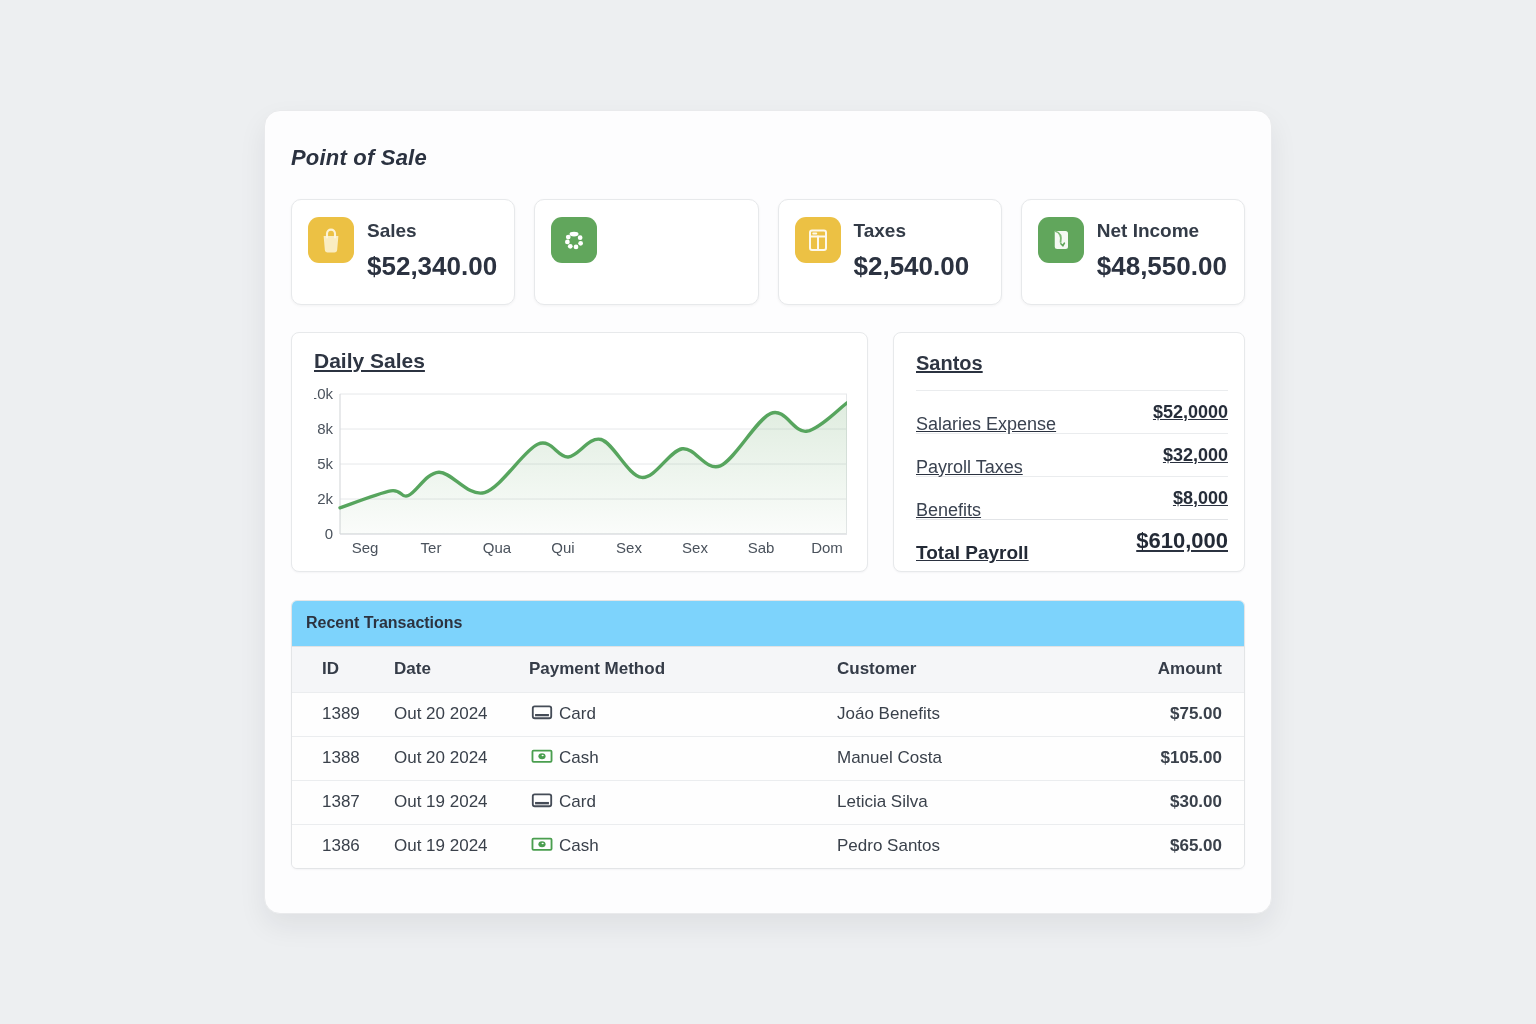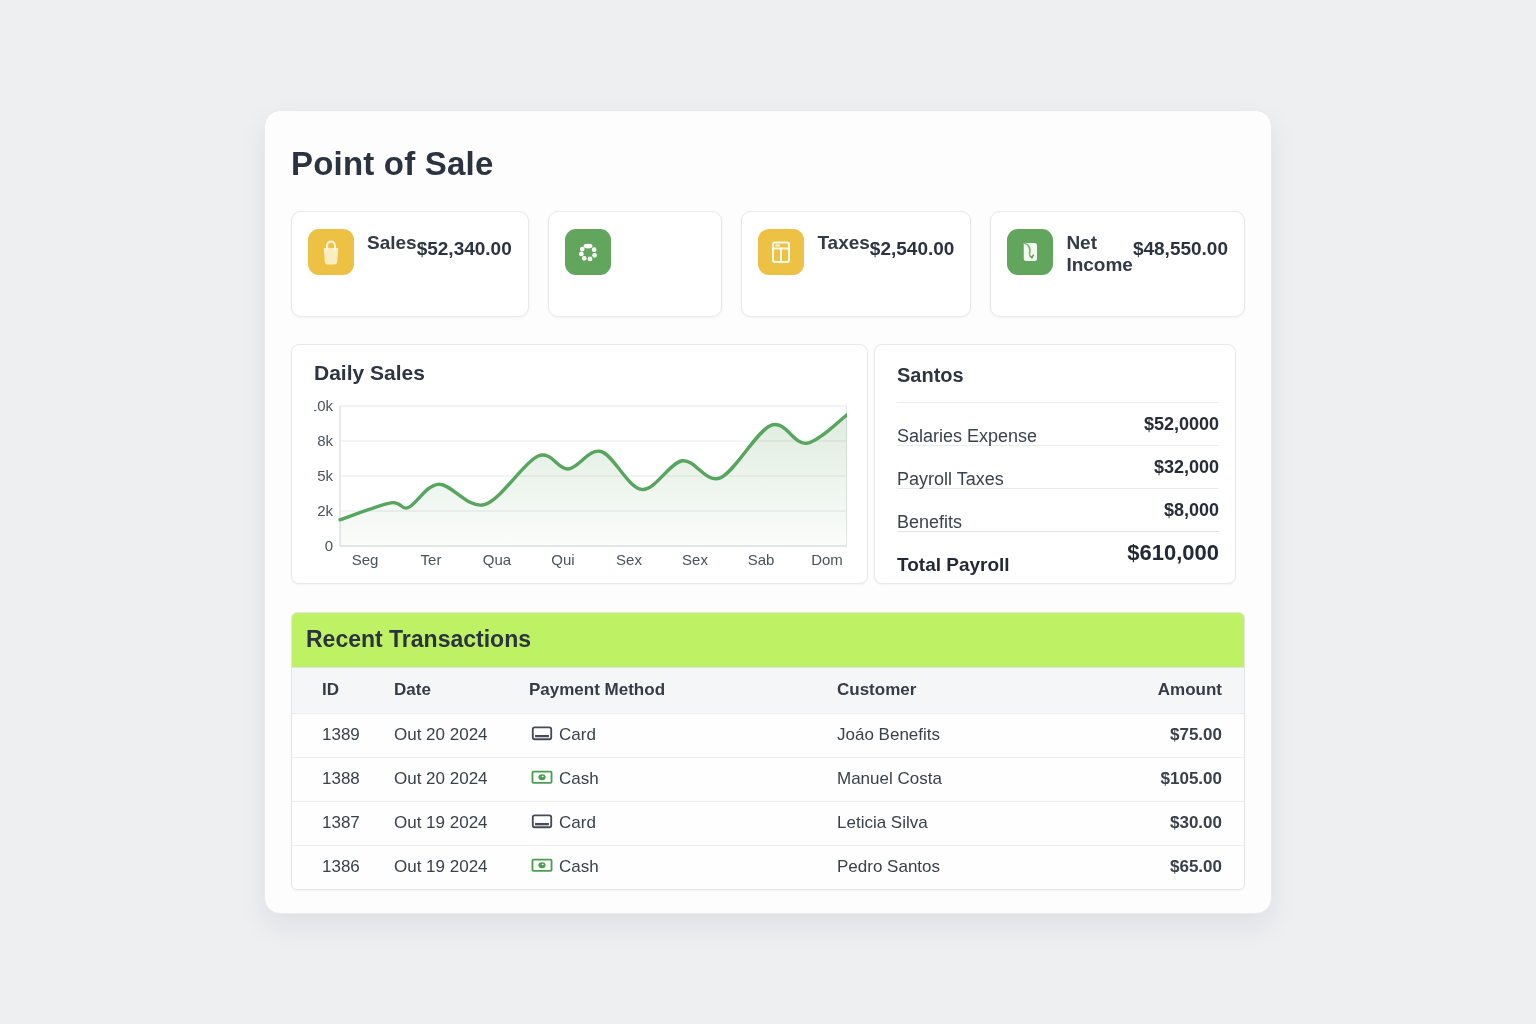--- a/index.html
+++ b/index.html
@@ -9,40 +9,40 @@
     font-family:"Liberation Sans", sans-serif;
     color:#2b3240;
     position:relative;
   }
   .app-card {
     position:absolute; left:264px; top:110px; width:1008px; height:804px;
     background:#fdfdfe; border:1px solid #e9eaec; border-radius:16px;
     box-shadow:0 12px 28px rgba(30,35,45,0.07);
     padding:34px 26px 0 26px;
   }
-  .page-title { font-size:33px; font-weight:700; color:#2b3240; letter-spacing:.2px; }
+  .page-title { font-size:22px; font-weight:700; color:#2b3240; letter-spacing:.2px;font-style:italic; }
 
   
   .stats-row { display:grid; grid-template-columns:repeat(4,1fr); gap:19px; margin-top:28px; }
   .stat-card {
     background:#fff; border:1px solid #e7e9eb; border-radius:10px;
     box-shadow:0 1px 3px rgba(30,35,45,0.05);
     height:106px; padding:17px 16px; display:flex; gap:13px; cursor:default;
   }
   .stat-icon { width:46px; height:46px; border-radius:11px; flex:0 0 46px;
     display:flex; align-items:center; justify-content:center; }
   .stat-icon svg { width:30px; height:30px; }
   .stat-icon.yellow { background:#ecc144; }
   .stat-icon.green  { background:#61a65c; }
-  .stat-text { display:flex; }
+  .stat-text { display:flex; flex-direction:column; }
   .stat-label { font-size:19px; font-weight:700; color:#333b47; margin-top:3px; }
-  .stat-value { font-size:19px; font-weight:700; color:#2b3240; margin-top:9px; white-space:nowrap; }
+  .stat-value { font-size:26px; font-weight:700; color:#2b3240; margin-top:9px; white-space:nowrap; }
 
   
-  .middle-row { display:flex; gap:6px; margin-top:27px; }
+  .middle-row { display:flex; gap:25px; margin-top:27px;text-decoration:underline; }
   .panel {
     background:#fff; border:1px solid #e7e9eb; border-radius:8px;
     box-shadow:0 1px 2px rgba(30,35,45,0.04);
   }
   .chart-panel { width:577px; height:240px; padding:16px 22px 0 22px; }
   .panel-title { font-size:21px; font-weight:700; color:#2e3542; }
   .chart-wrap { margin-top:4px; }
 
   .payroll-panel { width:362px; height:240px; padding:0 16px 0 22px; }
   .payroll-title { font-size:20px; font-weight:700; color:#2e3542; padding:19px 0 15px 0; }
@@ -52,22 +52,22 @@
   }
   .payroll-label { font-size:18px; color:#3a4250;margin-top:24px; }
   .payroll-value { font-size:18px; font-weight:700; color:#262d39; }
   .payroll-row.total { border-top:1px solid #e2e4e7; }
   .payroll-row.total .payroll-label { font-size:19px; font-weight:700; color:#232a36; }
   .payroll-row.total .payroll-value { font-size:22px; font-weight:700; color:#232a36; }
 
   
   .txn-panel { margin-top:28px; border:1px solid #e3e5e7; border-radius:6px; overflow:hidden;
     background:#fefefe; box-shadow:0 1px 2px rgba(30,35,45,0.04); }
-  .txn-title-bar { background:#bef264; border-bottom:1px solid #e0e2e4;
-    padding:13px 22px 14px 14px; font-size:23px; font-weight:700; color:#2c3340; }
+  .txn-title-bar { background:#7dd3fc; border-bottom:1px solid #e0e2e4;
+    padding:13px 22px 14px 14px; font-size:16px; font-weight:700; color:#2c3340; }
   table.txn-table { width:100%; border-collapse:collapse; table-layout:fixed; }
   .txn-table thead tr { background:#f5f6f8; height:45px; }
   .txn-table th { font-size:17px; font-weight:700; color:#353c48; text-align:left; }
   .txn-table th:first-child, .txn-table td:first-child { padding-left:30px; }
   .txn-table th.col-amount, .txn-table td.cell-amount { text-align:right; padding-right:22px; }
   .txn-table tbody tr { height:44px; border-top:1px solid #ebedef; background:#fefefe; }
   .txn-table td { font-size:17px; color:#3a414b; }
   .pay-cell { display:flex; align-items:center; gap:4px; }
   .pay-cell svg { width:26px; height:26px; flex:0 0 26px; }
   .cell-amount { color:#3a9e44; font-weight:700; }

